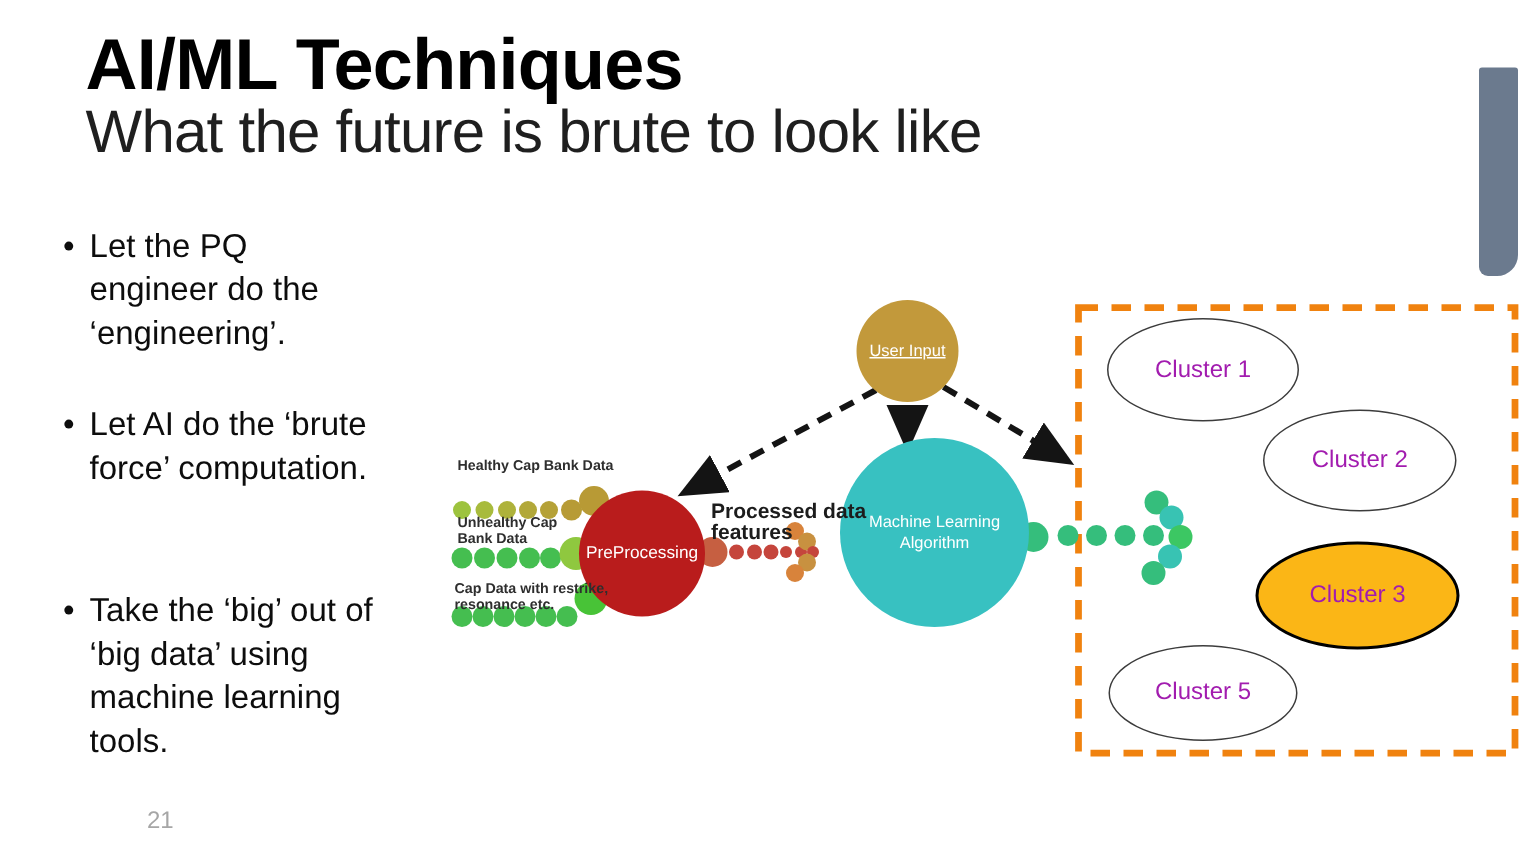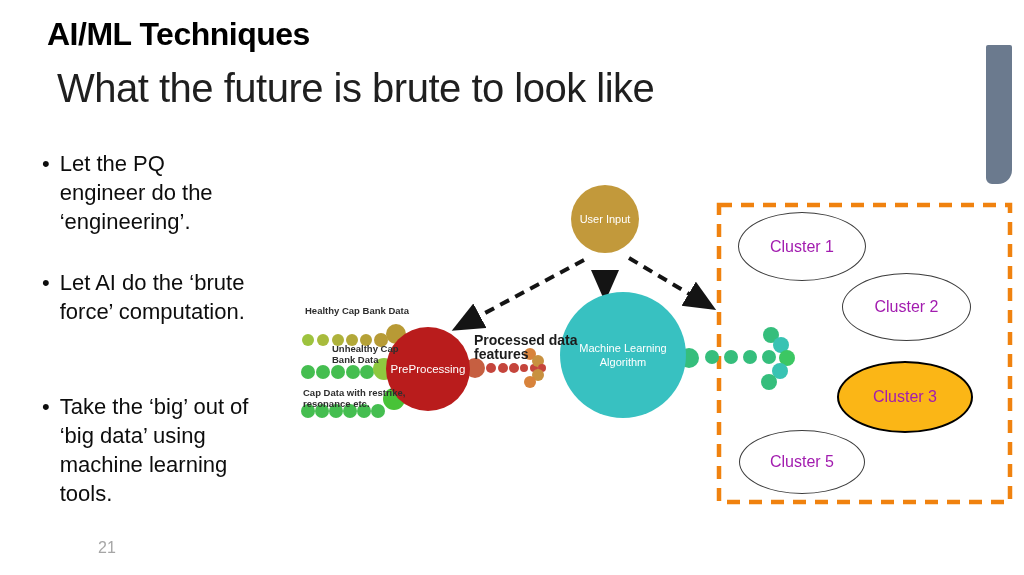--- a/index.html
+++ b/index.html
@@ -1,49 +1,49 @@
 <!DOCTYPE html>
 <html><head>
 <meta charset="utf-8">
 <style>
   html,body{margin:0;padding:0;background:#fff;}
   body{width:1024px;height:575px;position:relative;overflow:hidden;
        font-family:"Liberation Sans", sans-serif;}
   .abs{position:absolute;}
 
   
-  .title{left:47px;top:16px;font-size:32px;font-weight:700;color:#000;letter-spacing:-0.5px;}
+  .title{left:57px;top:16px;font-size:48px;font-weight:700;color:#000;letter-spacing:-0.5px;}
   .subtitle{left:57px;top:66px;font-size:40px;font-weight:400;color:#1f1f1f;letter-spacing:-0.5px;}
 
   
   .bullet{left:42px;width:212px;display:flex;gap:10px;font-size:22px;line-height:29px;color:#0d0d0d;}
   .bullet .glyph{flex:0 0 auto;}
 
   
   .pagenum{left:98px;top:539px;font-size:16px;color:#a6a6a6;}
 
   
   .sidebar-shape{left:986px;top:45px;width:26px;height:139px;border-radius:2px 2px 14px 6px;}
 
   
   svg.layer{position:absolute;left:0;top:0;z-index:1;}
 
   
   .node{z-index:2;border-radius:50%;display:flex;align-items:center;justify-content:center;
         text-align:center;color:#fff;}
-  .node-user{left:571px;top:185px;width:68px;height:68px;font-size:11px;}
+  .node-user{left:571px;top:200px;width:68px;height:68px;font-size:11px;text-decoration:underline;}
   .node-pre{left:386px;top:327px;width:84px;height:84px;font-size:11.5px;}
   .node-ml{left:560px;top:292px;width:126px;height:126px;font-size:11px;line-height:14px;}
   .node-ml .lbl{width:96px;}
 
   
   .row-label{z-index:2;font-size:9.5px;line-height:10.5px;font-weight:700;color:#2e2e2e;}
   .row-label span{display:block;}
   .lbl-healthy{left:305px;top:306px;}
-  .lbl-unhealthy{left:305px;top:344px;margin-left:27px;}
+  .lbl-unhealthy{left:305px;top:344px;}
   .lbl-restrike{left:303px;top:388px;}
   .lbl-processed{left:474px;top:333px;font-size:14px;line-height:14px;color:#1c1c1c;}
 
   
   .cluster{z-index:2;border-radius:50%;background:#fff;border:1.5px solid #3c3c3c;
            display:flex;align-items:center;justify-content:center;font-size:16px;color:#a21caf;}
   .cluster.highlighted{border:2px solid #000;}
 </style>
 </head>
 <body>

